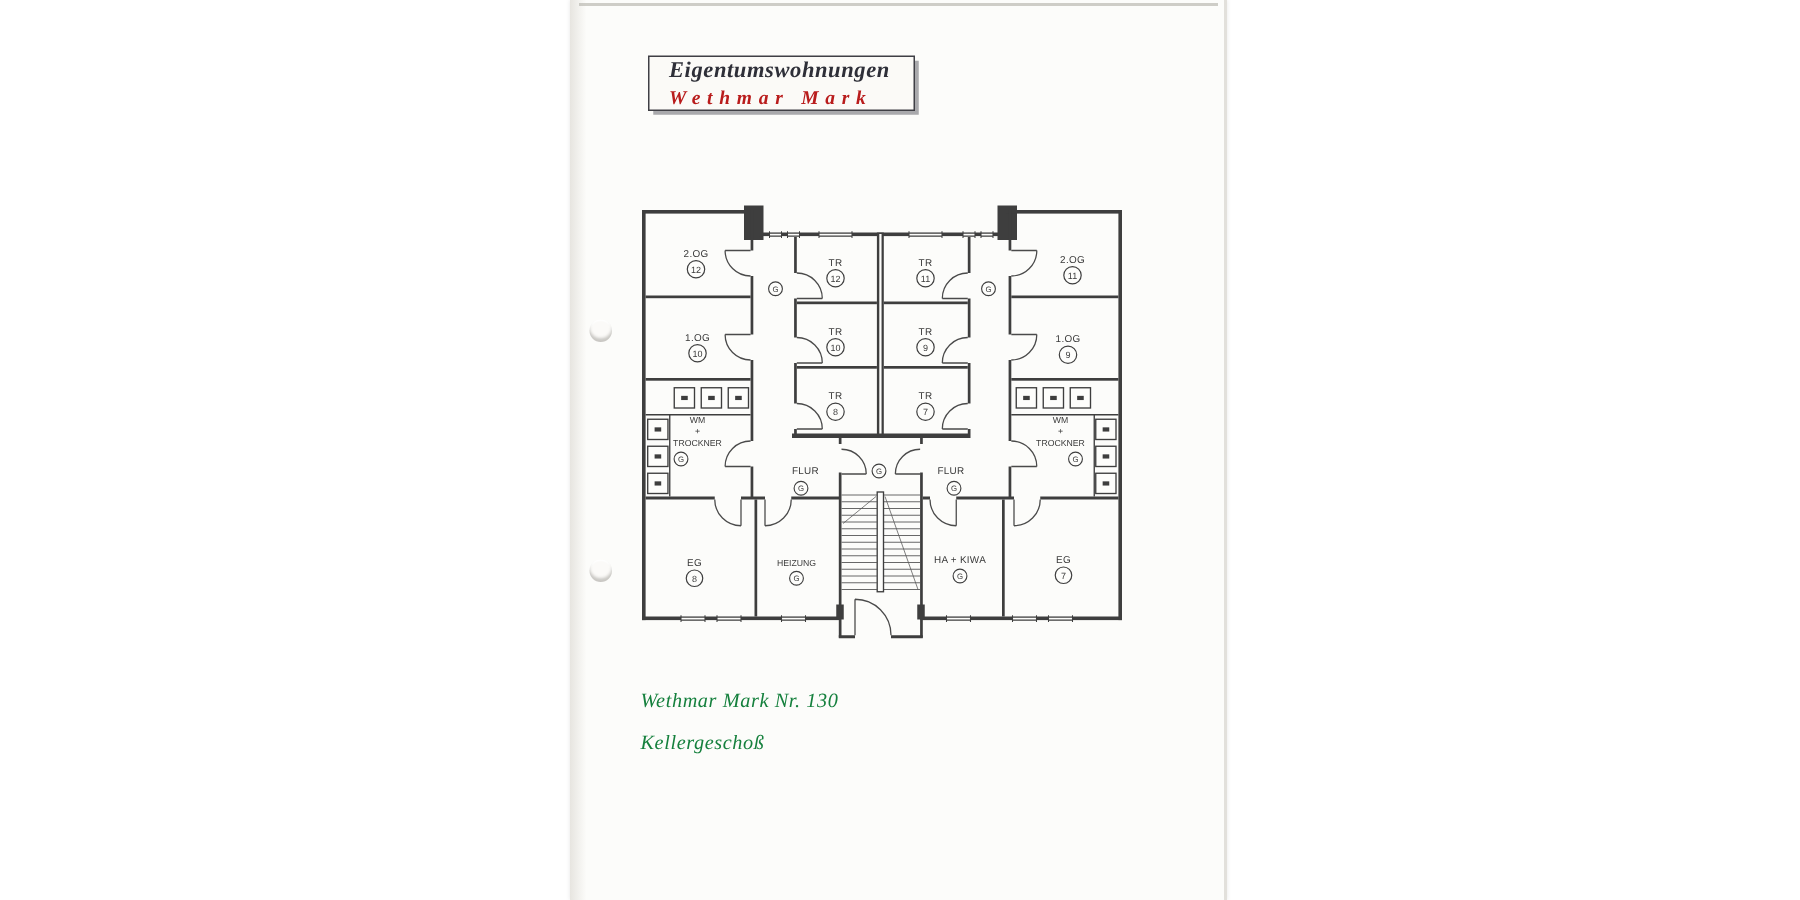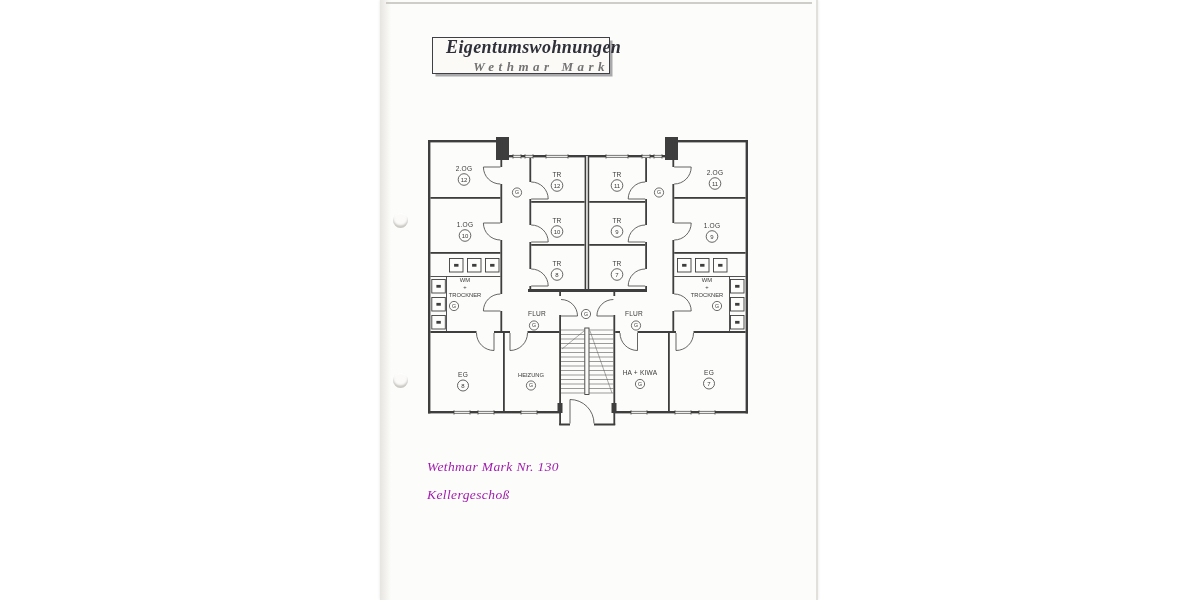--- a/index.html
+++ b/index.html
@@ -12,27 +12,27 @@
         background:linear-gradient(to right,#e7e5e0,#fcfcfa);}
   .page-top-edge{position:absolute;left:6px;top:2px;width:426px;height:2px;background:#b6b3ac;opacity:.65;}
   .page-right-edge{position:absolute;right:0;top:0;width:2px;height:600px;background:#e2e0db;}
   .hole{position:absolute;left:13px;width:15px;height:15px;border-radius:50%;background:#fbfaf8;
         box-shadow:inset 0 -2.5px 2px rgba(140,138,130,.45), inset 0 1px 1px rgba(255,255,255,.9);}
   .hole.h1{top:213px}.hole.h2{top:373px}
   
   .titlebox{position:absolute;left:52px;top:37px;width:178px;height:37px;background:#fbfaf7;
         border:1.2px solid #3f3f45;box-shadow:3px 3px 0 -0.5px rgba(100,100,108,.55);
         display:flex;flex-direction:column;justify-content:center;padding-left:13px;box-sizing:border-box;gap:1px;}
-  .tb1{font-family:"Liberation Serif",serif;font-style:italic;font-weight:bold;font-size:18px;
+  .tb1{font-family:"Liberation Serif",serif;font-style:italic;font-weight:bold;font-size:15px;
        color:#2e2f38;letter-spacing:.4px;}
   .tb2{font-family:"Liberation Serif",serif;font-style:italic;font-weight:bold;font-size:13px;
-       color:#737373;letter-spacing:4.5px;text-align:right;}
+       color:#b91c1c;letter-spacing:4.5px;}
   
   .ft{position:absolute;left:47px;font-family:"Liberation Serif",serif;font-style:italic;
-      font-size:13.5px;color:#a21caf;letter-spacing:.4px;}
+      font-size:13.5px;color:#15803d;letter-spacing:.4px;}
   .ft1{top:459px}.ft2{top:487px}
   
   #plan{position:absolute;left:38px;top:135px;}
   .wall{fill:#3e3e3e;}
   .thin{stroke:#3e3e3e;stroke-width:.9;fill:none;}
   .door{stroke:#4a4a4a;stroke-width:.85;fill:none;}
   .tread{stroke:#575757;stroke-width:.6;fill:none;}
   .winbg{fill:#fcfcfa;}
   .winln{stroke:#3e3e3e;stroke-width:.7;fill:none;}
   #plan text{font-family:"Liberation Sans",sans-serif;fill:#3a3a3a;}

